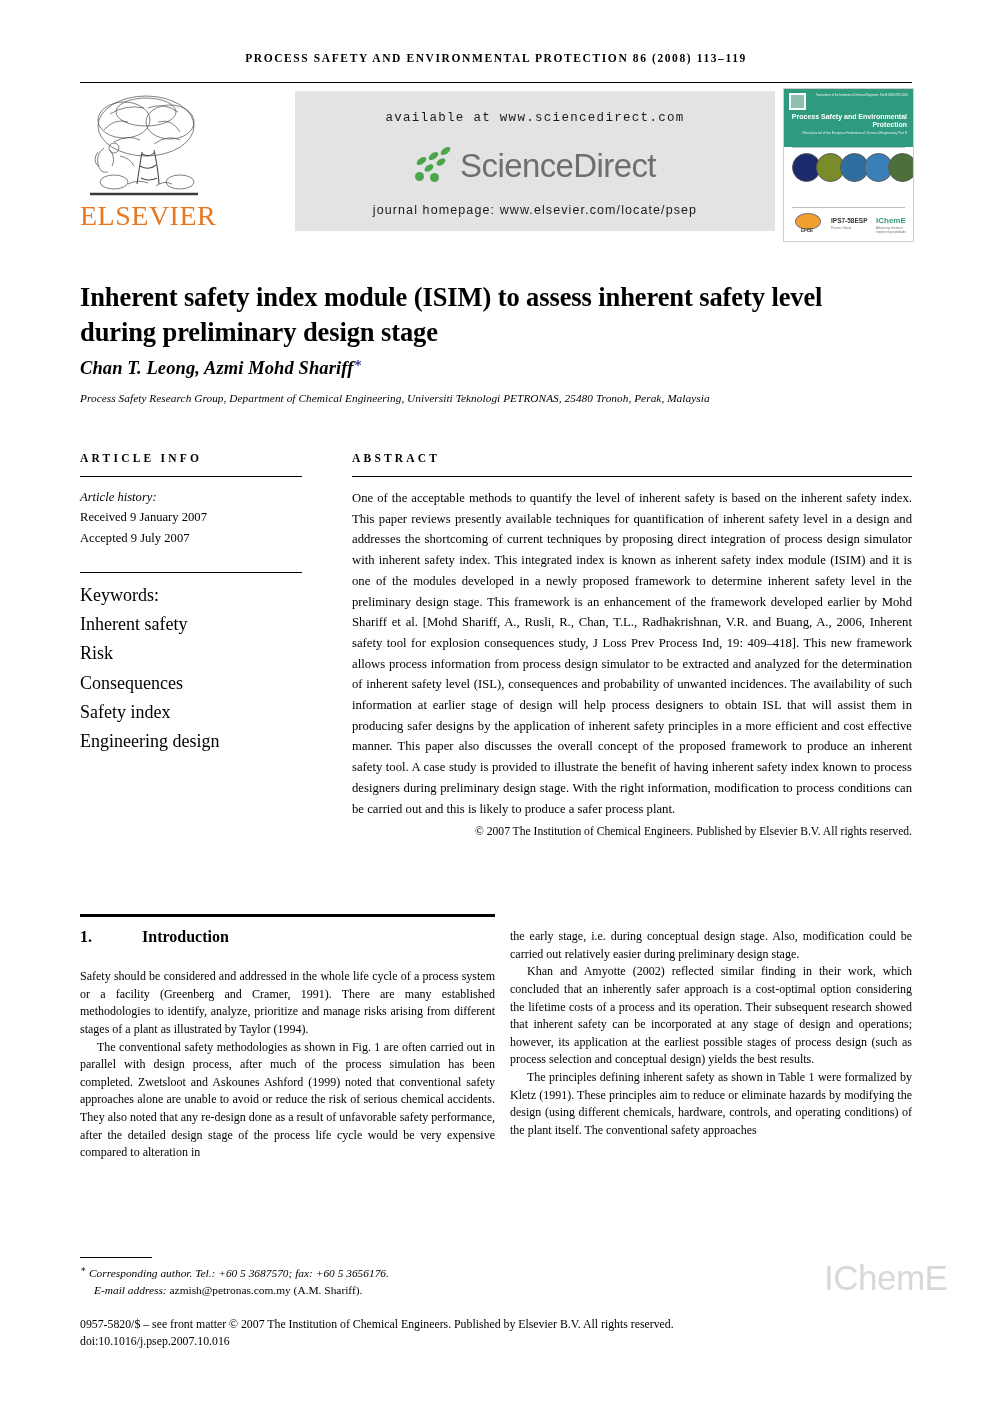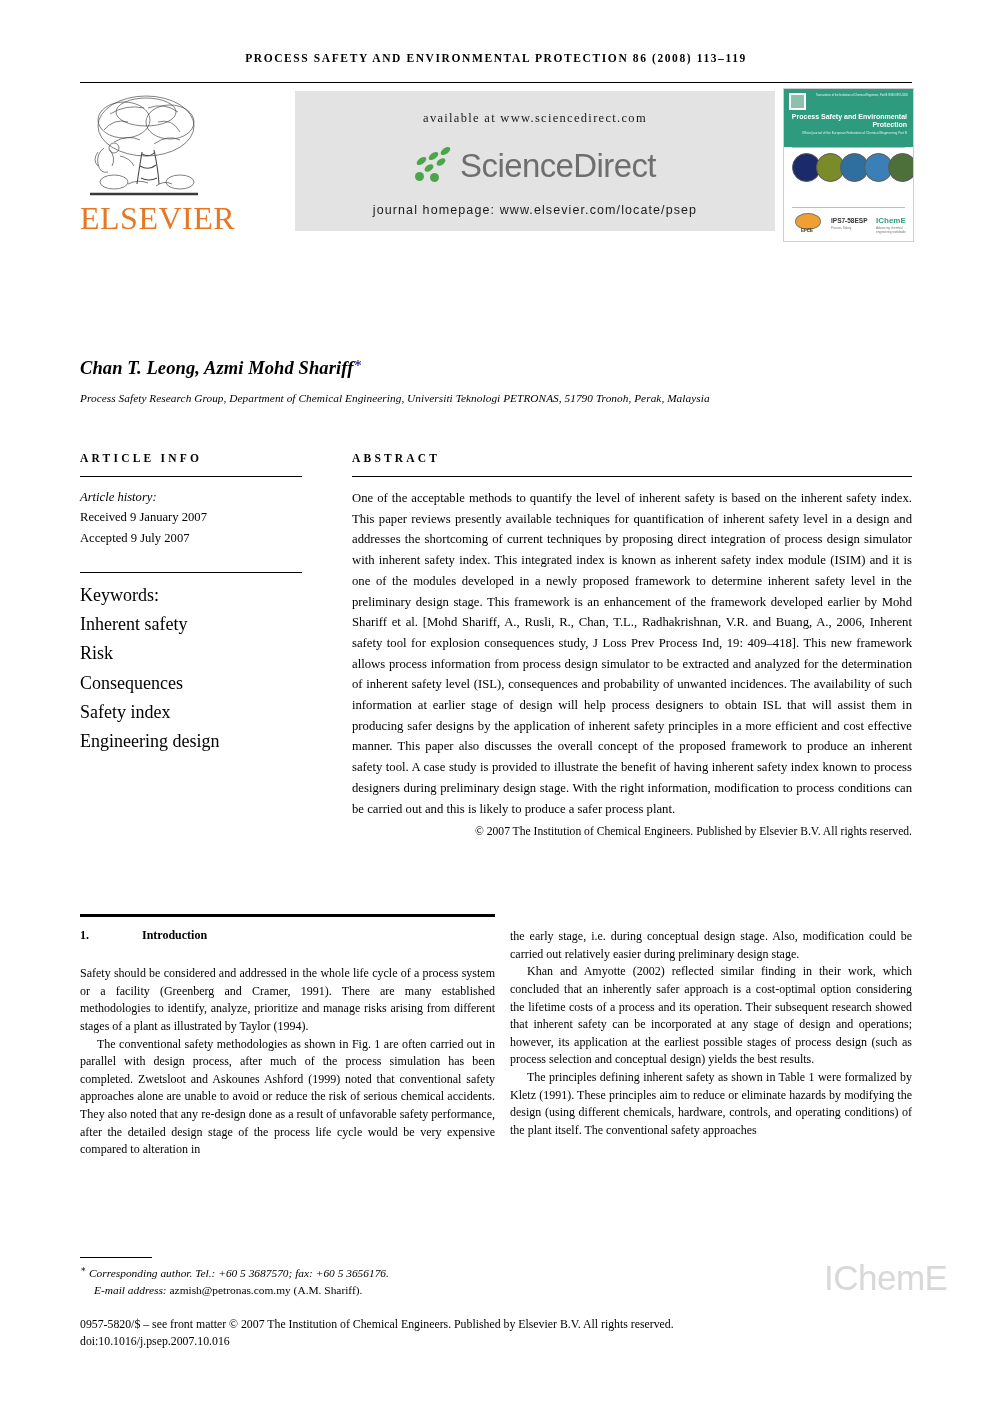--- a/index.html
+++ b/index.html
@@ -60,37 +60,37 @@
     width: 120px;
     height: 112px;
   }
   .elsevier-word {
     position: absolute;
     left: 0; top: 114px;
     width: 128px;
     text-align: center;
     color: #E87722;
     font-family: "Liberation Serif", serif;
-    font-size: 32px;
+    font-size: 28px;
     letter-spacing: 0.5px;
     line-height: 1;
   }
   .sd-band {
     position: absolute;
     left: 215px; top: 3px;
     width: 480px;
     height: 140px;
     background: #e3e3e3;
   }
   .sd-avail {
     position: absolute;
     left: 0; top: 20px;
     width: 480px;
     text-align: center;
-    font-family: Liberation Serif, serif;
+    font-family: Liberation Mono, monospace;
     font-size: 12.5px;
     letter-spacing: 1.3px;
     color: #1a1a1a;
   }
   .sd-logo {
     position: absolute;
     left: 0; top: 55px;
     width: 480px;
     height: 46px;
     text-align: center;
@@ -372,21 +372,21 @@
     position: absolute;
     left: 80px; top: 928px;
     width: 415px;
   }
   .colR {
     position: absolute;
     left: 510px; top: 928px;
     width: 402px;
   }
   .h1 {
-    font-size: 12px;
+    font-size: 16px;
     font-weight: bold;
     margin: 0 0 22px 0;
   }
   .h1 .num {
     display: inline-block;
     width: 62px;
   }
   p.body {
     font-size: 12px;
     line-height: 1.47;
@@ -527,24 +527,25 @@
           <div class="efce-label">EFCE</div>
         </div>
         <div class="psp-mark">IPS7-58ESP</div>
         <div class="psp-sub">Process Safety</div>
         <div class="icheme-mark">IChemE</div>
         <div class="icheme-sub">Advancing chemical engineering worldwide</div>
       </div>
     </div>
   </div>
 
+  <h1 class="title">Inherent safety index module (ISIM) to assess inherent safety level during preliminary design stage</h1>
   <div class="authors">
     <span>Chan T. Leong, Azmi Mohd Shariff</span><span class="star">∗</span>
   </div>
-  <div class="affil">Process Safety Research Group, Department of Chemical Engineering, Universiti Teknologi PETRONAS, 51790 Tronoh, Perak, Malaysia</div>
+  <div class="affil">Process Safety Research Group, Department of Chemical Engineering, Universiti Teknologi PETRONAS, 25480 Tronoh, Perak, Malaysia</div>
 
   <div class="infocol">
     <div class="sec-head">Article info</div>
     <div class="hr-thin"></div>
     <div class="info-body">
       <div class="lab">Article history:</div>
       <div>Received 9 January 2007</div>
       <div>Accepted 9 July 2007</div>
     </div>
     <div class="hr-thin2"></div>

